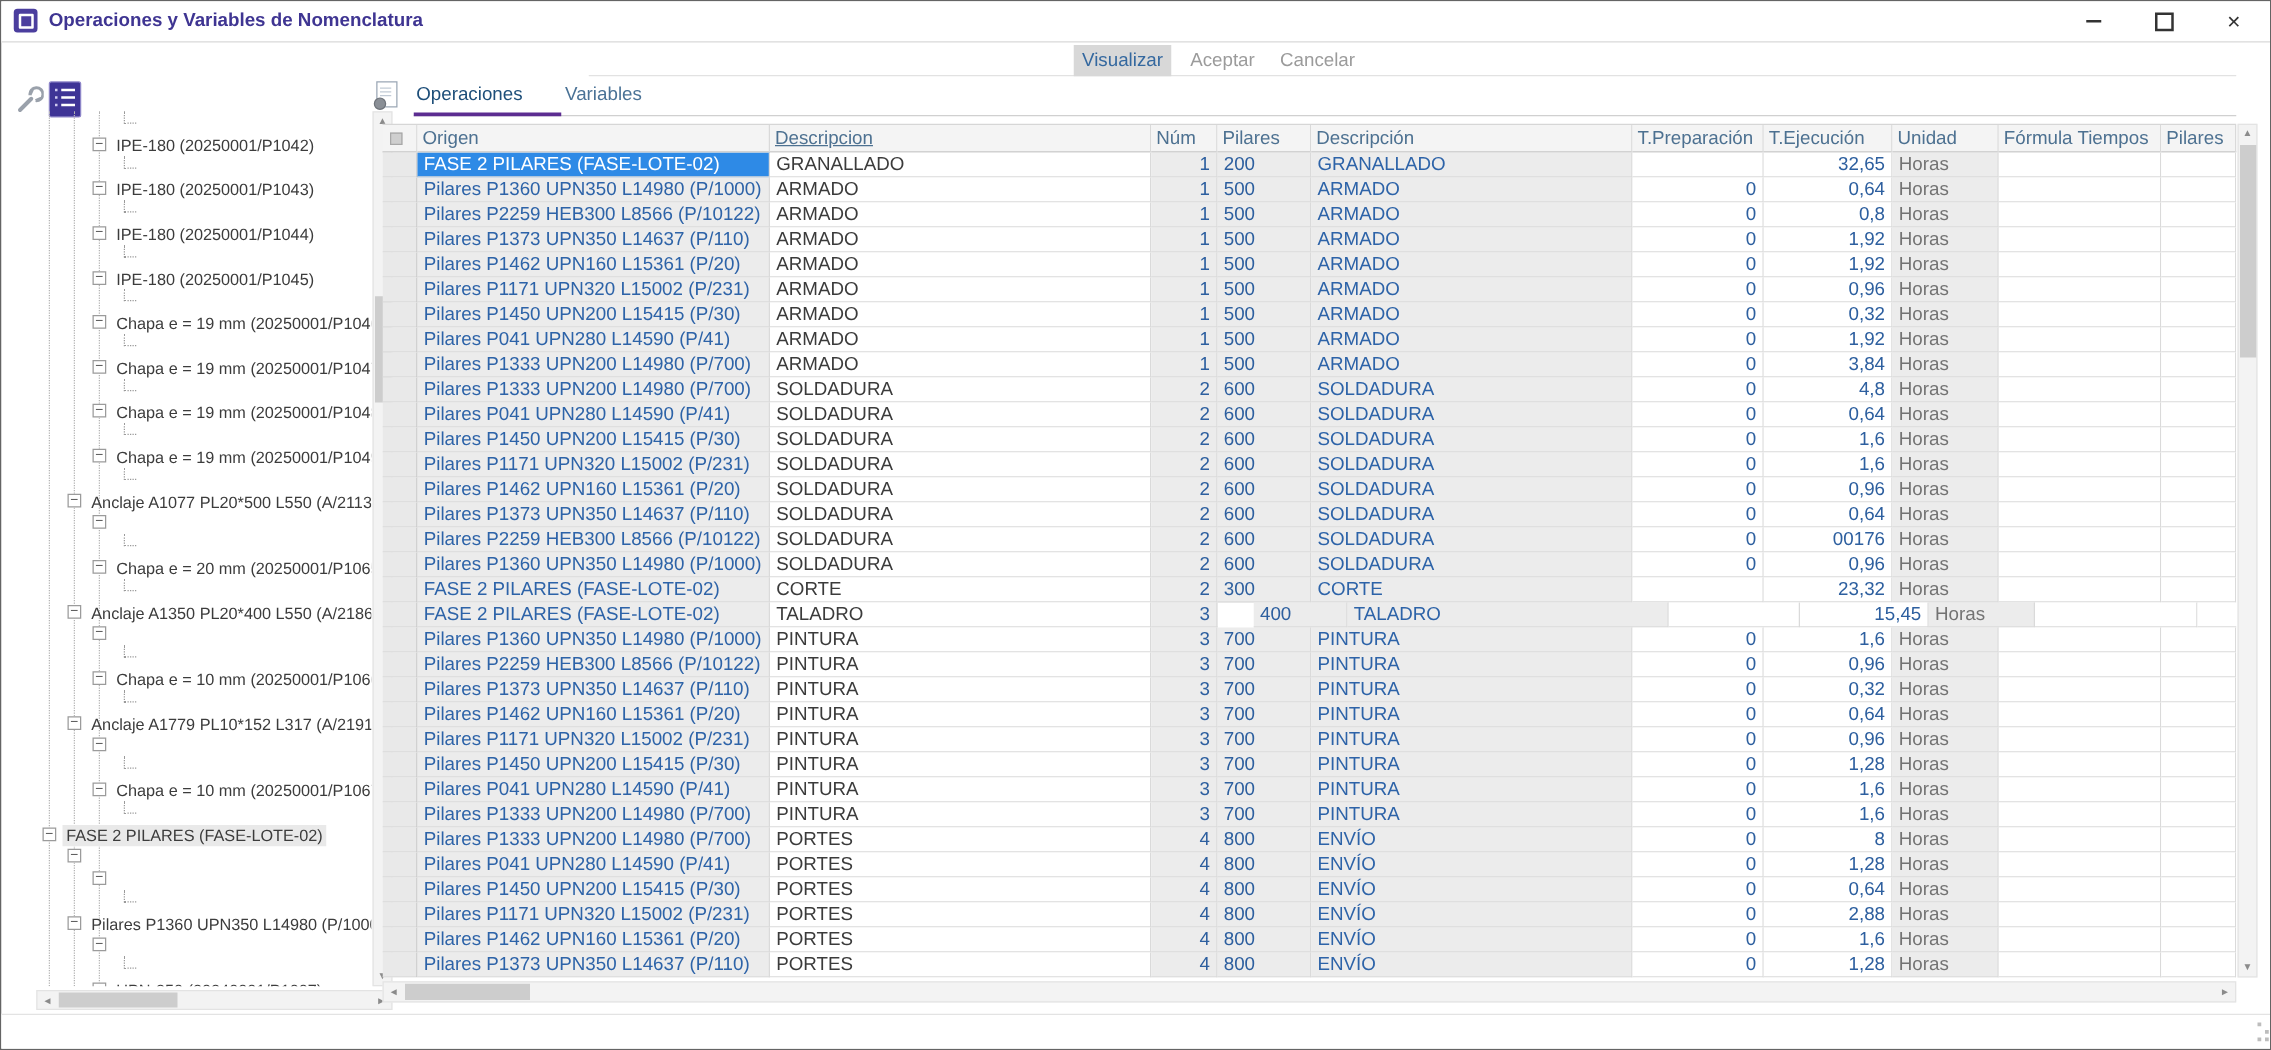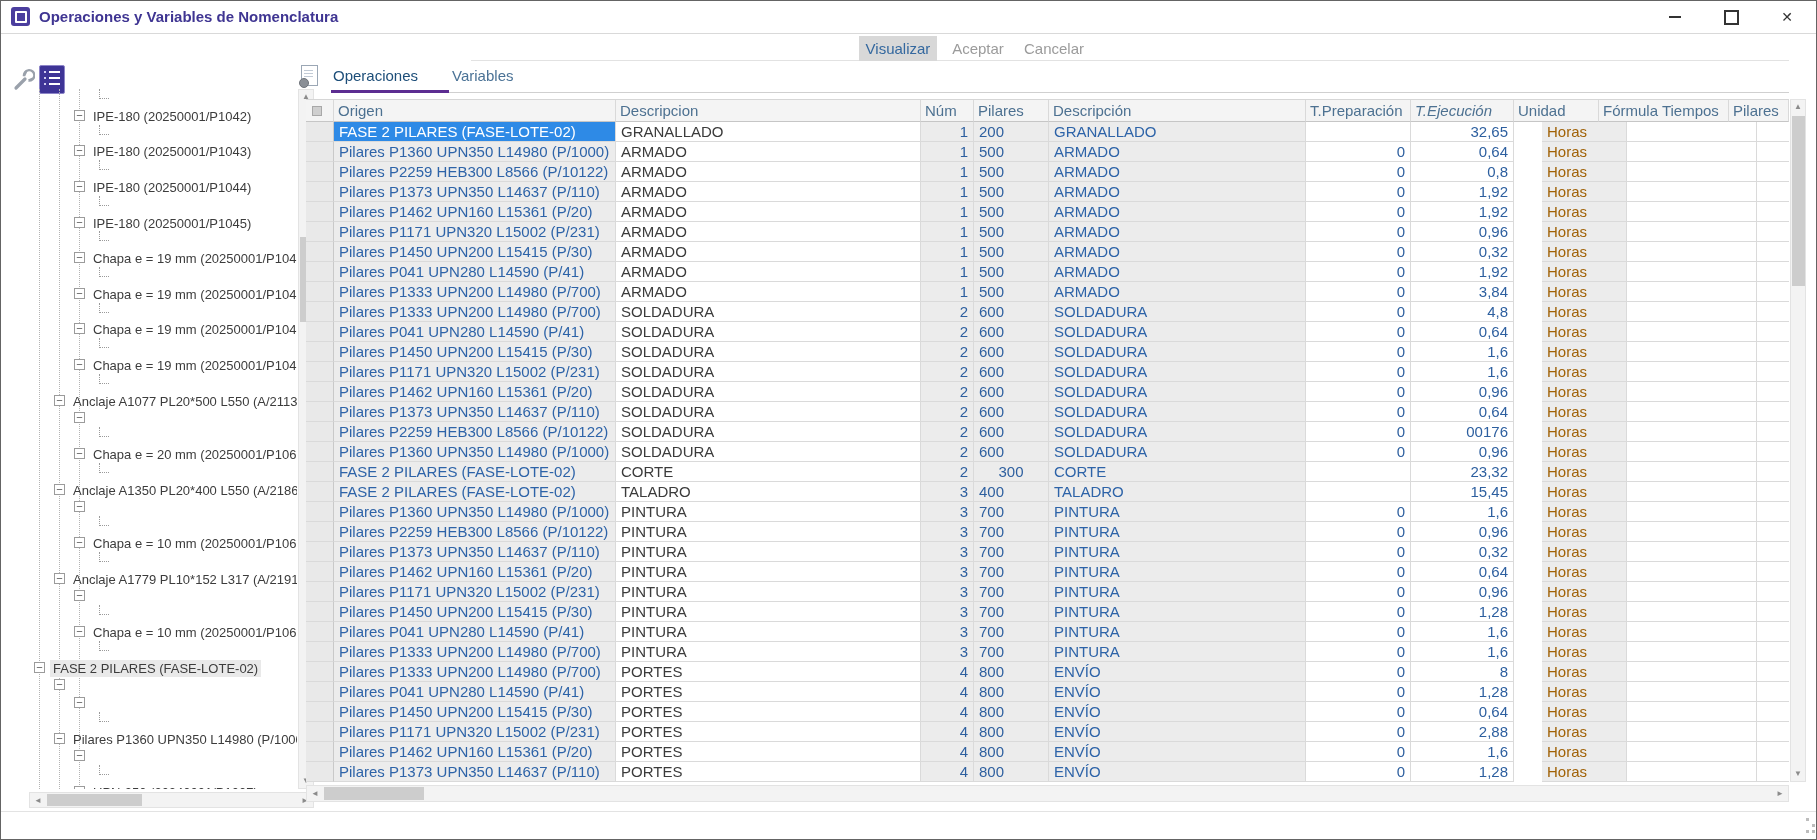--- a/index.html
+++ b/index.html
@@ -74,21 +74,21 @@
   .gcell{box-sizing:border-box;height:20px;line-height:19px;font-size:15px;padding:0 5px;white-space:nowrap;overflow:hidden;
          border-right:1px solid #dadada;border-bottom:1px solid #dadada;flex:none;}
   .c-ind{background:#e9e9e9;border-right:1px solid #c9c9c9;}
   .c-origin{background:#ececec;color:#2d63a8;}
   .c-origin.focused{background:#2e8ae6;color:#fff;}
   .c-desc{background:#fff;color:#3b3b3b;}
   .c-num{background:#ececec;color:#2d5f9f;text-align:right;}
   .c-proc{background:#ececec;color:#2d5f9f;}
   .c-desc2{background:#ececec;color:#2d63a8;}
   .c-tprep,.c-tejec{background:#fff;color:#2d5f9f;text-align:right;}
-  .c-unit{background:#ececec;color:#a16207;margin-left:28px;}
+  .c-unit{background:#ececec;color:#737373;}
   .c-formula,.c-pred{background:#fff;}
 
   
   .bstrip{position:absolute;left:0;bottom:0;width:100%;height:27px;background:#fff;border-top:1px solid #e3e3e3;}
   .grip{position:absolute;right:6px;bottom:5px;width:16px;height:16px;}
   .grip::after{content:'';position:absolute;left:12px;top:0;width:3px;height:3px;background:#bdbdbd;
     box-shadow:6px 6px #bdbdbd,12px 12px #bdbdbd,0 12px #bdbdbd,6px 12px #bdbdbd,12px 0 #bdbdbd,12px 6px #bdbdbd;}
 </style>
 </head>
 <body>
@@ -297,26 +297,26 @@
     <div class="tab inactive">Variables</div>
   </div>
   <div class="tabline"></div>
   <div class="tabline-active"></div>
 
   <div class="ghead" id="grid-header">
       <div class="hcell" style="width: 28px;">
         <div class="hsq"></div>
       </div>
       <div class="hcell" style="width: 282px;">Origen</div>
-      <div class="hcell" style="width: 305px;">Descripcion</div>
+      <div class="hcell" style="width: 305px; text-decoration: underline;">Descripcion</div>
       <div class="hcell" style="width: 53px;">Núm</div>
       <div class="hcell" style="width: 75px;">Pilares</div>
       <div class="hcell" style="width: 257px;">Descripción</div>
       <div class="hcell" style="width: 105px;">T.Preparación</div>
-      <div class="hcell" style="width: 103px; font-style: italic;">T.Ejecución</div>
+      <div class="hcell" style="width: 103px;">T.Ejecución</div>
       <div class="hcell" style="width: 85px;">Unidad</div>
       <div class="hcell" style="width: 130px;">Fórmula Tiempos</div>
       <div class="hcell" style="width: 60px;">Pilares</div>
     </div>
   <div class="gbody" id="grid-body">
       <div class="grow">
         <div class="gcell c-ind" style="width: 28px;"></div>
         <div class="gcell c-origin focused" style="width: 282px;">FASE 2 PILARES (FASE-LOTE-02)</div>
         <div class="gcell c-desc" style="width: 305px;">GRANALLADO</div>
         <div class="gcell c-num" style="width: 53px;">1</div>
@@ -534,34 +534,34 @@
         <div class="gcell c-tejec" style="width: 103px;">0,96</div>
         <div class="gcell c-unit" style="width: 85px;">Horas</div>
         <div class="gcell c-formula" style="width: 130px;"></div>
         <div class="gcell c-pred" style="width: 60px;"></div>
       </div>
       <div class="grow">
         <div class="gcell c-ind" style="width: 28px;"></div>
         <div class="gcell c-origin" style="width: 282px;">FASE 2 PILARES (FASE-LOTE-02)</div>
         <div class="gcell c-desc" style="width: 305px;">CORTE</div>
         <div class="gcell c-num" style="width: 53px;">2</div>
-        <div class="gcell c-proc" style="width: 75px; text-align: center;">300</div>
+        <div class="gcell c-proc" style="width: 75px;">300</div>
         <div class="gcell c-desc2" style="width: 257px;">CORTE</div>
         <div class="gcell c-tprep" style="width: 105px;"></div>
         <div class="gcell c-tejec" style="width: 103px;">23,32</div>
         <div class="gcell c-unit" style="width: 85px;">Horas</div>
         <div class="gcell c-formula" style="width: 130px;"></div>
         <div class="gcell c-pred" style="width: 60px;"></div>
       </div>
       <div class="grow">
         <div class="gcell c-ind" style="width: 28px;"></div>
         <div class="gcell c-origin" style="width: 282px;">FASE 2 PILARES (FASE-LOTE-02)</div>
         <div class="gcell c-desc" style="width: 305px;">TALADRO</div>
         <div class="gcell c-num" style="width: 53px;">3</div>
-        <div class="gcell c-proc" style="width: 75px;">400</div>
+        <div class="gcell c-proc" style="width: 75px; margin-left: 29px;">400</div>
         <div class="gcell c-desc2" style="width: 257px;">TALADRO</div>
         <div class="gcell c-tprep" style="width: 105px;"></div>
         <div class="gcell c-tejec" style="width: 103px;">15,45</div>
         <div class="gcell c-unit" style="width: 85px;">Horas</div>
         <div class="gcell c-formula" style="width: 130px;"></div>
         <div class="gcell c-pred" style="width: 60px;"></div>
       </div>
       <div class="grow">
         <div class="gcell c-ind" style="width: 28px;"></div>
         <div class="gcell c-origin" style="width: 282px;">Pilares P1360 UPN350 L14980 (P/1000)</div>

